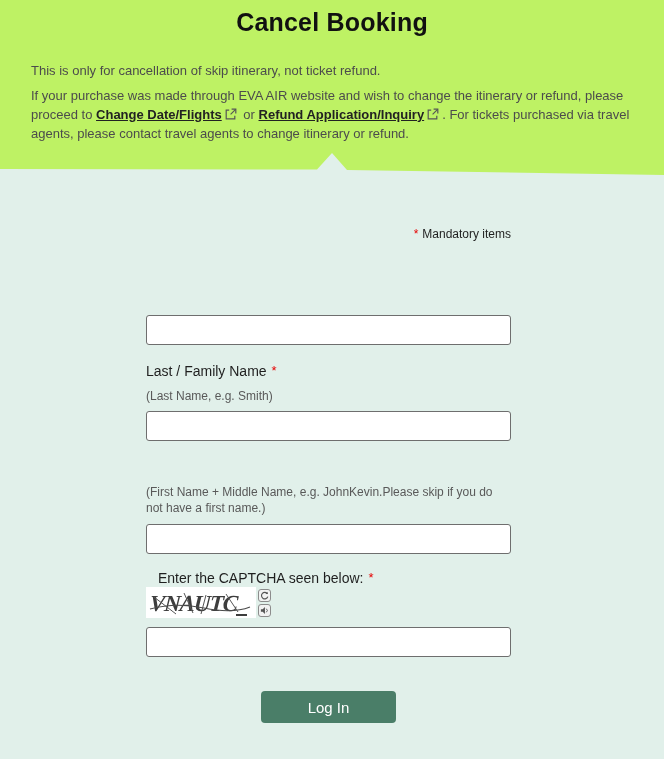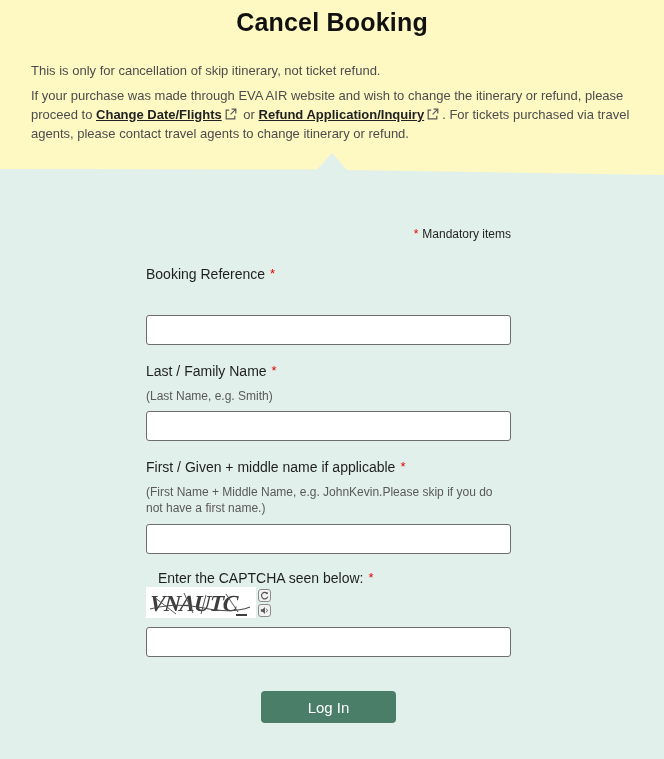--- a/index.html
+++ b/index.html
@@ -1,20 +1,20 @@
 <!DOCTYPE html>
 <html><head>
 <meta charset="utf-8">
 <style>
   * { margin:0; padding:0; box-sizing:border-box; }
   html,body { background:#ffffff; }
   body { font-family:"Liberation Sans", sans-serif; }
   .page {
     position:relative; width:664px; height:759px;
-    background:#fef9c3; overflow:hidden; margin:0 auto;
+    background:#bef264; overflow:hidden; margin:0 auto;
   }
   .page-title {
     position:absolute; top:8px; left:0; width:664px;
     text-align:center; font-size:25px; font-weight:bold; color:#111111;
     letter-spacing:0.2px;
   }
   .intro-text {
     position:absolute; top:62px; left:31px; width:600px;
     font-size:13px; color:#4c4c4c; line-height:18px;
   }
@@ -87,28 +87,26 @@
           <path d="M10.6 1.4 L5.6 6.4" fill="none" stroke="#555555" stroke-width="1.2"></path>
         </svg></span><span>. For tickets purchased via travel agents, please contact travel agents to change itinerary or refund.</span></p>
 
   <svg class="mint-edge" width="664" height="26" viewBox="0 0 664 26">
     <path d="M0,19 L317,19.5 L332,3 L347,20 L664,25 L664,26 L0,26 Z" fill="#e1f0ea"></path>
   </svg>
   <div class="mint-body" style="background:#e1f0ea;"></div>
 
   <div class="mandatory"><span class="req" style="margin-left:0; margin-right:4px;">*</span><span>Mandatory items</span></div>
 
-  <div class="field-label" style="top:266px;"><span>Booking Reference</span><span class="req">*</span></div>
   <input class="text-input" style="top: 315px;" type="text" value="">
 
   <div class="field-label" style="top:363px;"><span>Last / Family Name</span><span class="req">*</span></div>
   <div class="field-hint" style="top:388px;">(Last Name, e.g. Smith)</div>
   <input class="text-input" style="top: 411px;" type="text" value="">
 
-  <div class="field-label" style="top:459px;"><span>First / Given + middle name if applicable</span><span class="req">*</span></div>
   <div class="field-hint" style="top:484px;">(First Name + Middle Name, e.g. JohnKevin.Please skip if you do not have a first name.)</div>
   <input class="text-input" style="top: 524px;" type="text" value="">
 
   <div class="field-label" style="top:570px;margin-left:12px;"><span>Enter the CAPTCHA seen below:</span><span class="req">*</span></div>
 
   <div class="captcha-row">
     <svg class="captcha-img" width="110" height="31" viewBox="0 0 110 31">
       <rect x="0" y="0" width="110" height="31" fill="#ffffff"></rect>
       <text x="5" y="24" font-family="Liberation Serif, serif" font-size="23" font-weight="bold" font-style="italic" fill="#3d3d3d" letter-spacing="-1" transform="skewX(-4)">VNAUTC</text>
       <path d="M4 22 Q30 15 58 21 T104 20" fill="none" stroke="#4a4a4a" stroke-width="1.2"></path>

